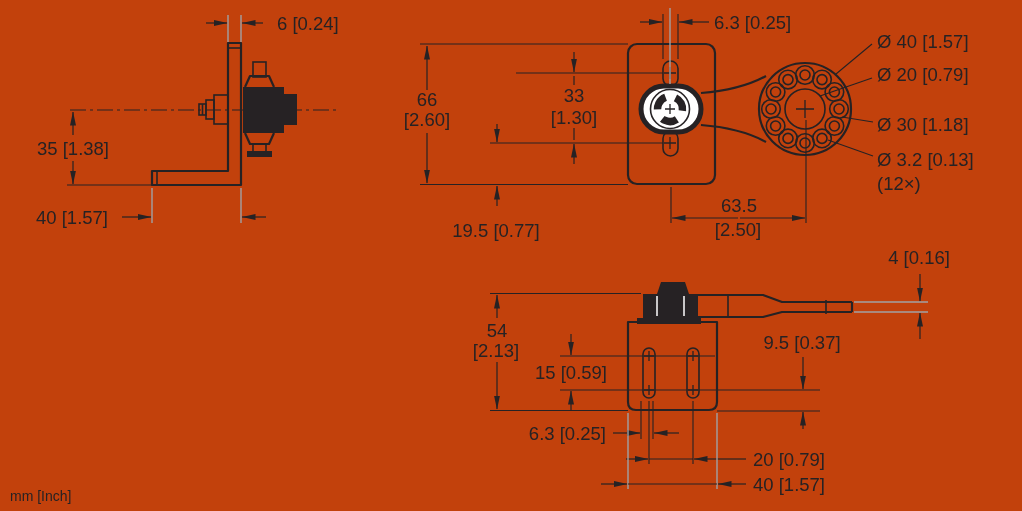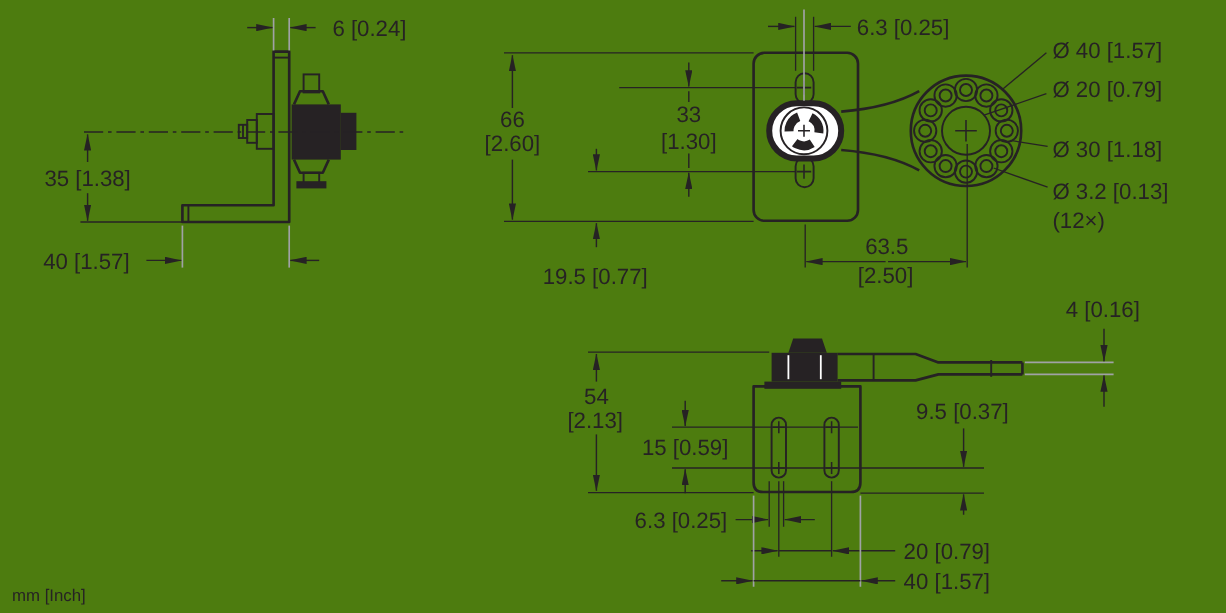--- a/index.html
+++ b/index.html
@@ -1,16 +1,16 @@
 <!DOCTYPE html>
 <html><head>
 <meta charset="utf-8">
 <style>
   html,body{margin:0;padding:0;background:#ffffff;}
-  .stage{width:1022px;height:511px;position:relative;background:#4d7c0f;overflow:hidden;}
+  .stage{width:1022px;height:511px;position:relative;background:#c2410c;overflow:hidden;}
   svg{display:block;}
   text{font-family:"Liberation Sans", sans-serif;fill:#262224;font-size:18.5px;}
   text.small{font-size:14px;}
   .part{stroke:#262224;stroke-width:2.2;fill:none;stroke-linejoin:round;}
   .part-thin{stroke:#262224;stroke-width:1.6;fill:none;}
   .fillink{fill:#262224;stroke:none;}
   .dim{stroke:#262224;stroke-width:1.2;fill:none;}
   .ext{stroke:#262224;stroke-width:1.1;fill:none;}
   .cons{stroke:#a0a2a5;stroke-width:1.4;fill:none;}
   .cross{stroke:#262224;stroke-width:1.3;fill:none;}

